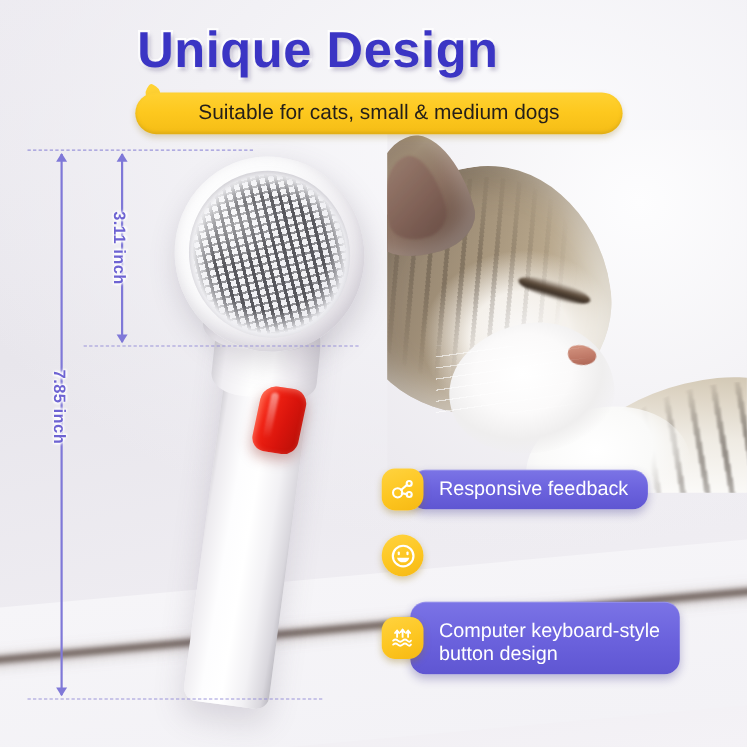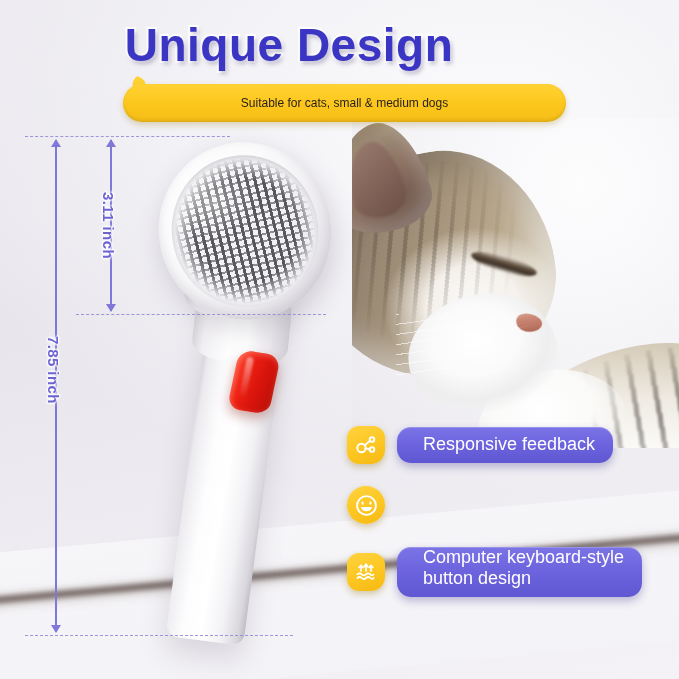--- a/index.html
+++ b/index.html
@@ -219,31 +219,31 @@
     text-shadow:2px 3px 4px rgba(80,70,120,.35);
   }
   .banner{
     position:absolute;left:123px;top:84px;width:443px;height:38px;
     background:linear-gradient(180deg,#ffd233 0%,#fdc81e 48%,#f5bd16 100%);
     border-radius:19px;
     box-shadow:0 3px 6px rgba(150,120,20,.28), inset 0 -2px 3px rgba(180,140,20,.35);
     display:flex;align-items:center;justify-content:center;
   }
   .banner-text{
-    font-size:12px;color:#241f1a;white-space:nowrap;
+    font-size:19px;color:#241f1a;white-space:nowrap;
   }
   .banner-notch{
     position:absolute;left:132px;top:78px;width:14px;height:14px;
     background:#ffd233;
     border-radius:3px 8px 3px 8px;
     transform:rotate(32deg);
   }
 
   
-  .feat{position:absolute;display:flex;align-items:center;gap:24px;}
+  .feat{position:absolute;display:flex;align-items:center;}
   .feat-badge{
     width:38px;height:38px;flex:0 0 38px;
     background:linear-gradient(160deg,#ffd33f 0%,#fdc621 55%,#f6b913 100%);
     border-radius:12px 12px 14px 12px;
     display:flex;align-items:center;justify-content:center;
     box-shadow:0 3px 7px rgba(150,115,15,.35);
     position:relative;z-index:3;
   }
   .feat-badge.circle{border-radius:50%;}
   .feat-pill{
@@ -253,21 +253,21 @@
     color:#fff;
     box-shadow:0 4px 9px rgba(60,50,140,.32), inset 0 1px 0 rgba(255,255,255,.22);
     padding:7px 18px 7px 26px;
     display:flex;align-items:center;
     position:relative;z-index:2;
   }
   .feat-text{font-size:18px;line-height:1.18;white-space:pre-line;}
   .feat-1{left:347px;top:426px;}
   .feat-2{left:347px;top:486px;}
   .feat-3{left:347px;top:547px;}
-  .feat-3 .feat-pill{padding-top:0;padding-bottom:8px;}
+  .feat-3 .feat-pill{padding-top:16px;padding-bottom:8px;}
   svg{display:block;}
 </style>
 </head>
 <body>
 
 <div class="stage">
 
   <div class="photo-surface"></div>
   <div class="table-edge"></div>
   <div class="edge-shadow2"></div>

